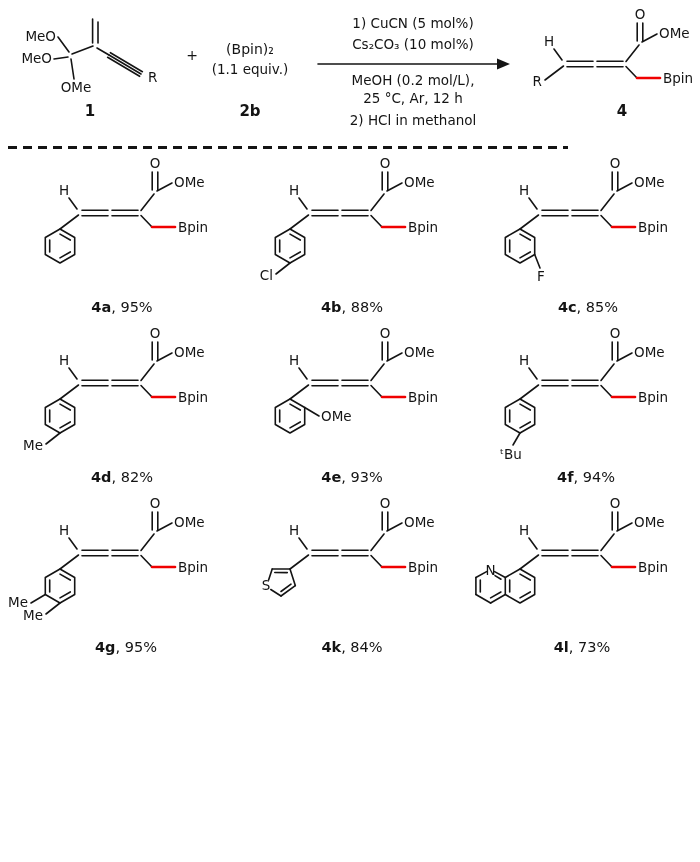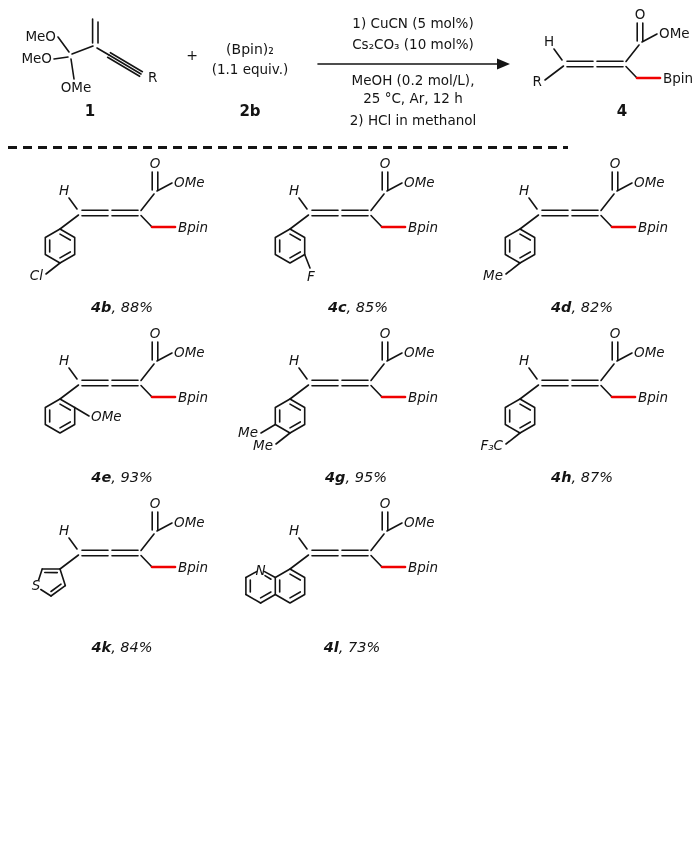--- a/index.html
+++ b/index.html
@@ -2,21 +2,21 @@
 <html><head>
 <meta charset="utf-8">
 <style>
   html,body{margin:0;padding:0;background:#ffffff;}
   body{width:700px;font-family:"DejaVu Sans",sans-serif;color:#141414;}
   .page{width:576px;}
   .header-svg{display:block;margin:4px auto 0 auto;}
   .sep{height:3px;margin:2px 8px 2px 8px;
        background:repeating-linear-gradient(90deg,#141414 0 9px,transparent 9px 15px);}
   .grid{display:grid;grid-template-columns:repeat(3,1fr);}
-  .cell{display:flex;justify-content:center;align-items:flex-start;font-style:italic;}
+  .cell{display:flex;justify-content:center;align-items:flex-start;}
   svg text{font-family:"DejaVu Sans",sans-serif;fill:#141414;}
   .bond{stroke:#141414;stroke-width:1.6;fill:none;stroke-linecap:round;}
   .ring{stroke:#141414;stroke-width:1.6;fill:none;stroke-linejoin:round;}
   .rbond{stroke-width:2.6;stroke-linecap:round;}
   .atom{font-size:13.5px;}
   .cap{font-size:14.5px;}
   .bold{font-weight:bold;}
   .lbl{font-size:15px;font-weight:bold;}
   .cond{font-size:13.5px;}
   .rg{font-size:14px;}
@@ -106,20 +106,27 @@
       <use href="#motif" transform="translate(565,60)"></use>
       <text class="atom" x="542" y="82" text-anchor="end">R</text>
       <text class="lbl" x="622" y="112" text-anchor="middle">4</text>
     </g>
   </svg>
 
   <div class="sep"></div>
 
   <div class="grid">
 
+    <div class="cell">
+      <svg viewBox="0 0 230 170" width="230" height="170">
+        <use href="#motif" transform="translate(80,62)"></use>
+        <use href="#benzene" transform="translate(60,95)"></use>
+        <text class="cap" x="122" y="161" text-anchor="middle"><tspan class="bold">4a</tspan><tspan>, 95%</tspan></text>
+      </svg>
+    </div>
 
     <div class="cell">
       <svg viewBox="0 0 230 170" width="230" height="170">
         <use href="#motif" transform="translate(80,62)"></use>
         <use href="#benzene" transform="translate(60,95)"></use>
         <g>
             <line class="bond" x1="60" y1="112" x2="46" y2="123"></line>
           </g>
         <text class="atom" x="43" y="129" text-anchor="end">Cl</text>
         <text class="cap" x="122" y="161" text-anchor="middle"><tspan class="bold">4b</tspan><tspan>, 88%</tspan></text>
@@ -155,46 +162,46 @@
         <use href="#motif" transform="translate(80,62)"></use>
         <use href="#benzene" transform="translate(60,95)"></use>
         <g>
             <line class="bond" x1="74.7" y1="86.5" x2="89" y2="95"></line>
           </g>
         <text class="atom" x="91" y="100" text-anchor="start">OMe</text>
         <text class="cap" x="122" y="161" text-anchor="middle"><tspan class="bold">4e</tspan><tspan>, 93%</tspan></text>
       </svg>
     </div>
 
+    <div class="cell">
+      <svg viewBox="0 0 230 170" width="230" height="170">
+        <use href="#motif" transform="translate(80,62)"></use>
+        <use href="#benzene" transform="translate(60,95)"></use>
+        <g>
+            <line class="bond" x1="60" y1="112" x2="53" y2="124"></line>
+          </g>
+        <text class="atom" x="51" y="138" text-anchor="middle">ᵗBu</text>
+        <text class="cap" x="126" y="161" text-anchor="middle"><tspan class="bold">4f</tspan><tspan>, 94%</tspan></text>
+      </svg>
+    </div>
 
     <div class="cell">
       <svg viewBox="0 0 230 170" width="230" height="170">
         <use href="#motif" transform="translate(80,62)"></use>
         <use href="#benzene" transform="translate(60,95)"></use>
         <g>
           <line class="bond" x1="45.3" y1="103.5" x2="31" y2="112"></line>
           <line class="bond" x1="60" y1="112" x2="46" y2="123"></line>
         </g>
         <text class="atom" x="28" y="116" text-anchor="end">Me</text>
         <text class="atom" x="43" y="129" text-anchor="end">Me</text>
         <text class="cap" x="126" y="161" text-anchor="middle"><tspan class="bold">4g</tspan><tspan>, 95%</tspan></text>
       </svg>
     </div>
 
-    <div class="cell">
-      <svg viewBox="0 0 230 170" width="230" height="170">
-        <use href="#motif" transform="translate(80,62)"></use>
-        <use href="#benzene" transform="translate(60,95)"></use>
-        <g>
-            <line class="bond" x1="60" y1="112" x2="46" y2="123"></line>
-          </g>
-        <text class="atom" x="43" y="129" text-anchor="end">F₃C</text>
-        <text class="cap" x="122" y="161" text-anchor="middle"><tspan class="bold">4h</tspan><tspan>, 87%</tspan></text>
-      </svg>
-    </div>
 
 
 
     <div class="cell">
       <svg viewBox="0 0 230 170" width="230" height="170">
         <use href="#motif" transform="translate(80,62)"></use>
         <g>
           <line class="bond" x1="60" y1="78" x2="42.2" y2="78"></line>
           <line class="bond" x1="57.3" y1="81.6" x2="44.8" y2="81.5"></line>
           <line class="bond" x1="42.2" y1="78" x2="38.6" y2="89"></line>

